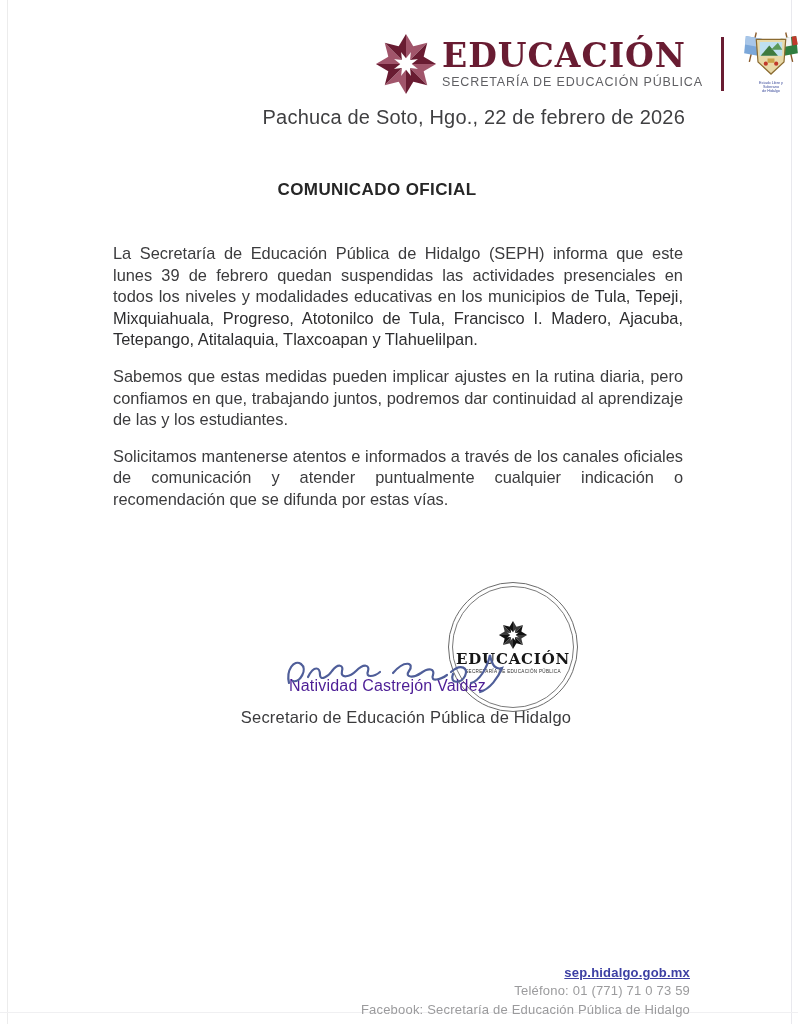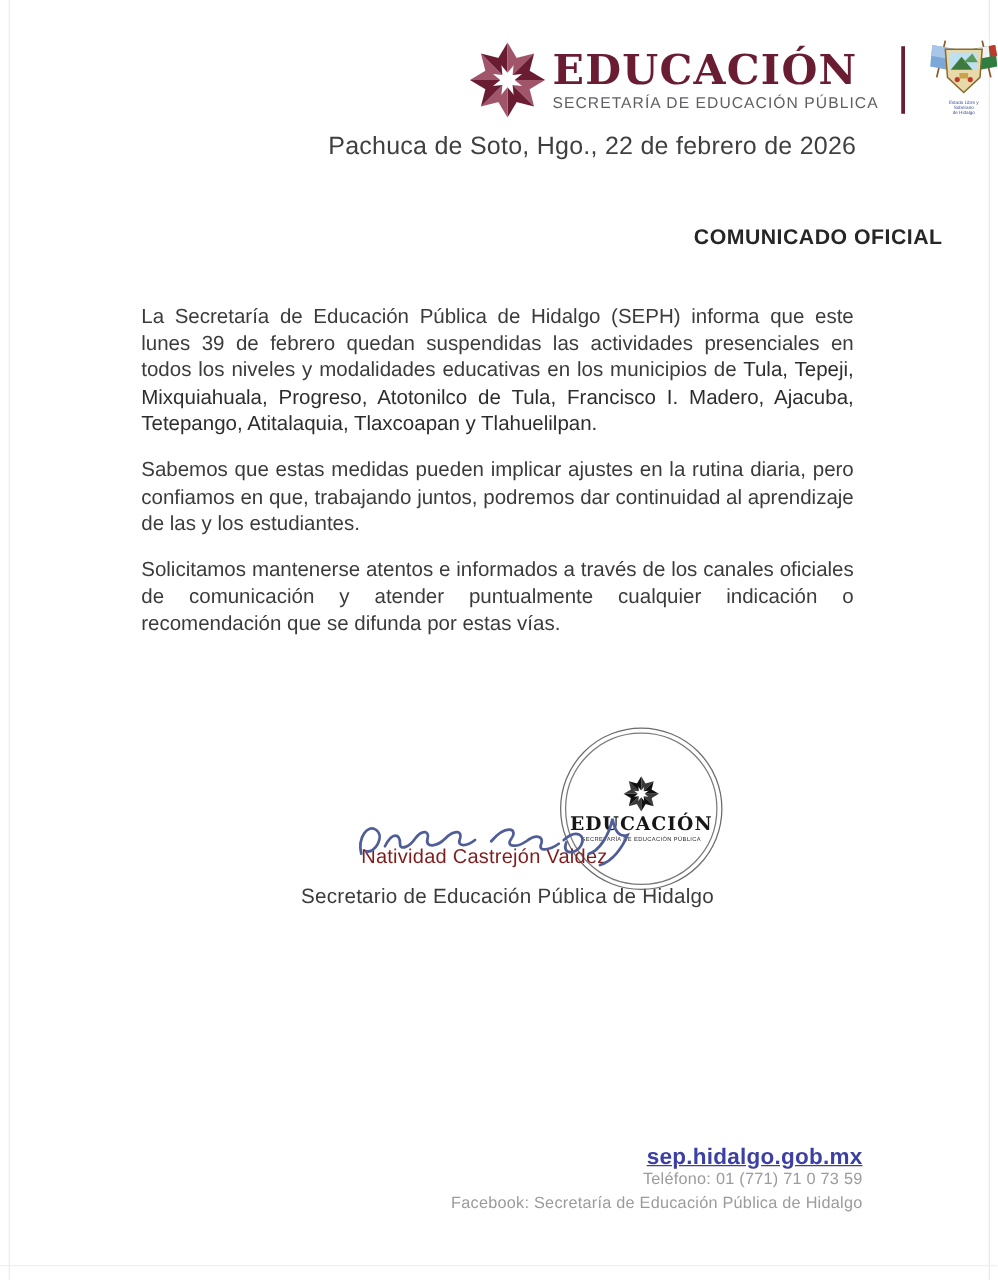--- a/index.html
+++ b/index.html
@@ -30,21 +30,21 @@
   .coat-caption{
     font-size:6px;color:#3a4a9a;line-height:6px;transform:scale(0.62);transform-origin:top center;
     white-space:pre-line;
   }
 
   
   .dateline{
     position:absolute;top:106px;right:113px;font-size:20px;color:#3f3f41;letter-spacing:0.2px;
   }
   .doc-title{
-    position:absolute;top:180px;left:0;width:754px;text-align:right;
+    position:absolute;top:180px;left:0;width:754px;text-align:center;
     font-size:17px;font-weight:700;color:#262626;letter-spacing:0.4px;
   }
 
   
   .body-text{position:absolute;left:113px;top:243px;width:570px;}
   .body-text p{
     margin:0 0 15px 0;font-size:16.4px;line-height:21.6px;color:#3b3b3d;
     text-align:justify;text-justify:inter-word;
   }
   .body-text b{font-weight:400;color:#2d2d2f;}
@@ -59,32 +59,32 @@
     border:1px solid #7a7a7a;display:flex;flex-direction:column;align-items:center;justify-content:center;
   }
   .seal-star{width:30px;height:30px;margin-bottom:1px;}
   .seal-title{
     font-family:"DejaVu Serif","Liberation Serif",serif;font-weight:700;font-size:15px;
     color:#161616;letter-spacing:0.8px;line-height:16px;
   }
   .seal-subtitle{font-size:4.6px;color:#2c2c2c;letter-spacing:0.3px;margin-top:1.5px;}
   .signature-svg{position:absolute;left:281px;top:643px;width:237px;height:54px;z-index:3;}
   .sig-name{
-    position:absolute;left:289px;top:677px;font-size:16px;color:#7f1d1d;z-index:2;letter-spacing:0.2px;
+    position:absolute;left:289px;top:677px;font-size:16px;color:#4c1d95;z-index:2;letter-spacing:0.2px;
   }
   .sig-role{
     position:absolute;left:0;top:708px;width:812px;text-align:center;
     font-size:16.5px;color:#3b3b3d;letter-spacing:0.2px;
   }
 
   
   .footer{position:absolute;top:916px;right:108px;text-align:right;}
   .footer-link{
-    display:block;font-size:18px;font-weight:600;color:#3c3fa3;
-    text-decoration:underline;line-height:18px;letter-spacing:0.2px;
+    display:block;font-size:13px;font-weight:600;color:#3c3fa3;
+    text-decoration:underline;line-height:18px;letter-spacing:0.2px;margin-top:48px;
   }
   .footer-line{display:block;font-size:13px;color:#9b9b9d;line-height:18.5px;letter-spacing:0.2px;}
 </style>
 </head>
 <body>
 
 <div class="edge edge-left"></div>
 <div class="edge edge-right"></div>
 <div class="edge edge-bottom"></div>
 

